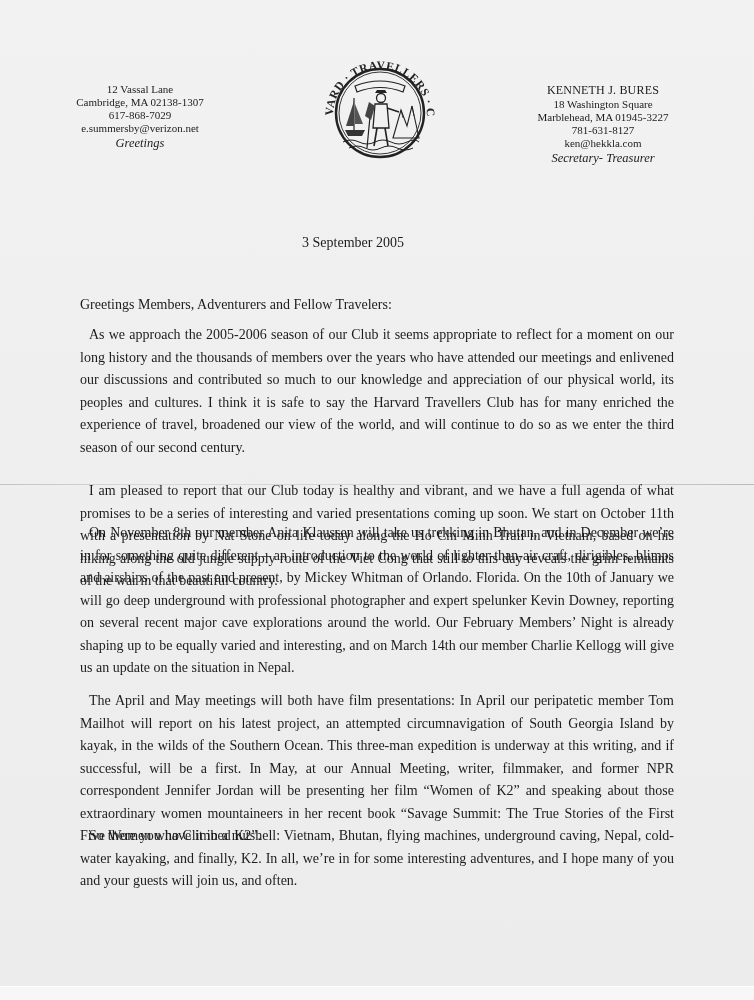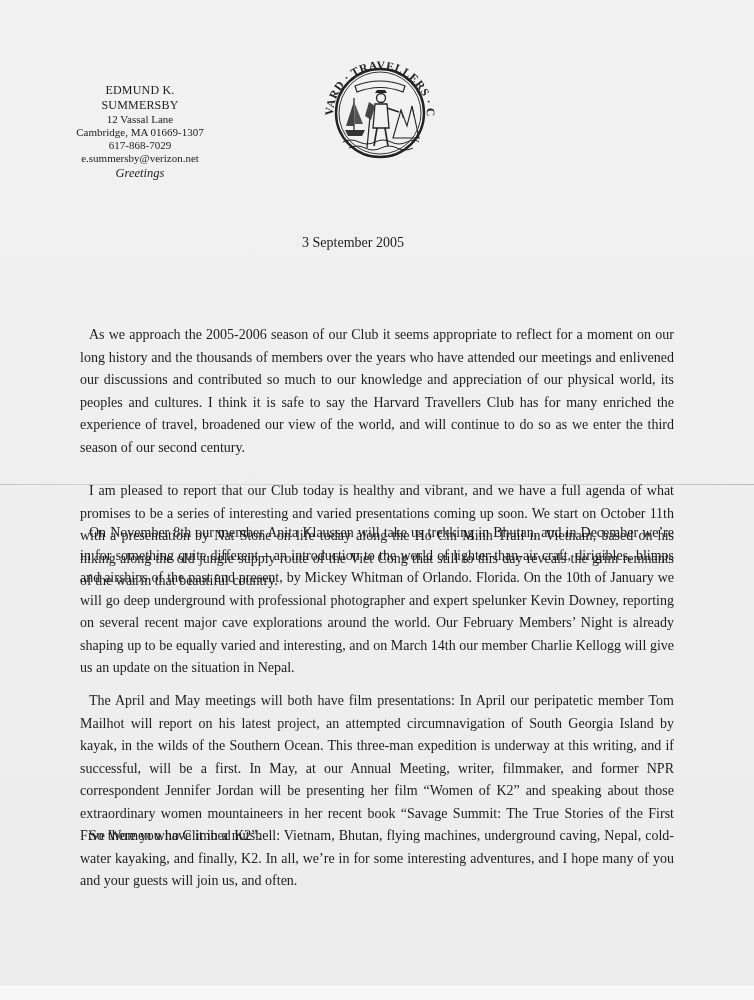--- a/index.html
+++ b/index.html
@@ -105,23 +105,22 @@
     .p5 { top: 825px; }
   </style>
 </head>
 <body>
 
 <div class="page">
 
   <div class="fold"></div>
 
   <div class="contact contact-left">
-    <div class="name">EDMUND K. SUMMERSBY</div>
     <div>12 Vassal Lane</div>
-    <div>Cambridge, MA 01669-1307</div>
+    <div>Cambridge, MA 02138-1307</div>
     <div>617-868-7029</div>
     <div>e.summersby@verizon.net</div>
     <div class="role">Greetings</div>
   </div>
 
   <div class="seal">
     <svg width="126" height="126" viewBox="0 0 126 126" xmlns="http://www.w3.org/2000/svg">
       <defs>
         <path id="arcText" d="M 16 70 A 47 47 0 1 1 110 70"></path>
       </defs>
@@ -147,23 +146,32 @@
       <path d="M 52 56 L 58 60 L 54 74 L 48 70 Z" fill="#444"></path>
 
       <path d="M 76 92 L 84 64 L 90 80 L 95 60 L 102 92 Z" fill="none" stroke="#222" stroke-width="1.1"></path>
       <path d="M 84 64 L 86 72 M 95 60 L 97 70" stroke="#222" stroke-width="0.8"></path>
 
       <path d="M 26 96 Q 34 92 42 96 T 58 96 T 74 96 T 90 96 T 102 96" fill="none" stroke="#222" stroke-width="1"></path>
       <path d="M 32 102 Q 40 98 48 102 T 64 102 T 80 102 T 96 102" fill="none" stroke="#222" stroke-width="1"></path>
     </svg>
   </div>
 
+  <div class="contact contact-right">
+    <div class="name">KENNETH J. BURES</div>
+    <div>18 Washington Square</div>
+    <div>Marblehead, MA 01945-3227</div>
+    <div>781-631-8127</div>
+    <div>ken@hekkla.com</div>
+    <div class="role">Secretary- Treasurer</div>
+  </div>
 
   <div class="date">3 September 2005</div>
 
+  <div class="greeting">Greetings Members, Adventurers and Fellow Travelers:</div>
 
   <p class="para p1">As we approach the 2005-2006 season of our Club it seems appropriate to reflect for a moment on our long history and the thousands of members over the years who have attended our meetings and enlivened our discussions and contributed so much to our knowledge and appreciation of our physical world, its peoples and cultures.  I think it is safe to say the Harvard Travellers Club has for many enriched the experience of travel, broadened our view of the world, and will continue to do so as we enter the third season of our second century.</p>
   <p class="para p2">I am pleased to report that our Club today is healthy and vibrant, and we have a full agenda of what promises to be a series of interesting and varied presentations coming up soon.  We start on October 11th with a presentation by Nat Stone on life today along the Ho Chi Minh Trail in Vietnam, based on his hiking along the old jungle supply route of the Viet Cong that still to this day reveals the grim remnants of the war in that beautiful country.</p>
   <p class="para p3">On November 8th our member Anita Klaussen will take us trekking in Bhutan, and in December we’re in for something quite different – an introduction to the world of lighter-than-air craft, dirigibles, blimps and airships of the past and present, by Mickey Whitman of Orlando. Florida.  On the 10th of January we will go deep underground with professional photographer and expert spelunker Kevin Downey, reporting on several recent major cave explorations around the world.  Our February Members’ Night is already shaping up to be equally varied and interesting, and on March 14th our member Charlie Kellogg will give us an update on the situation in Nepal.</p>
   <p class="para p4">The April and May meetings will both have film presentations:  In April our peripatetic member Tom Mailhot will report on his latest project, an attempted circumnavigation of South Georgia Island by kayak, in the wilds of the Southern Ocean.  This three-man expedition is underway at this writing, and if successful, will be a first.  In May, at our Annual Meeting, writer, filmmaker, and former NPR correspondent Jennifer Jordan will be presenting her film “Women of K2” and speaking about those extraordinary women mountaineers in her recent book “Savage Summit: The True Stories of the First Five Women who Climbed K2”.</p>
   <p class="para p5">So there you have it in a nutshell:  Vietnam, Bhutan, flying machines, underground caving, Nepal, cold-water kayaking, and finally, K2.  In all, we’re in for some interesting adventures, and I hope many of you and your guests will join us, and often.</p>
 
 </div>
 
 <div class="below-page"></div>

